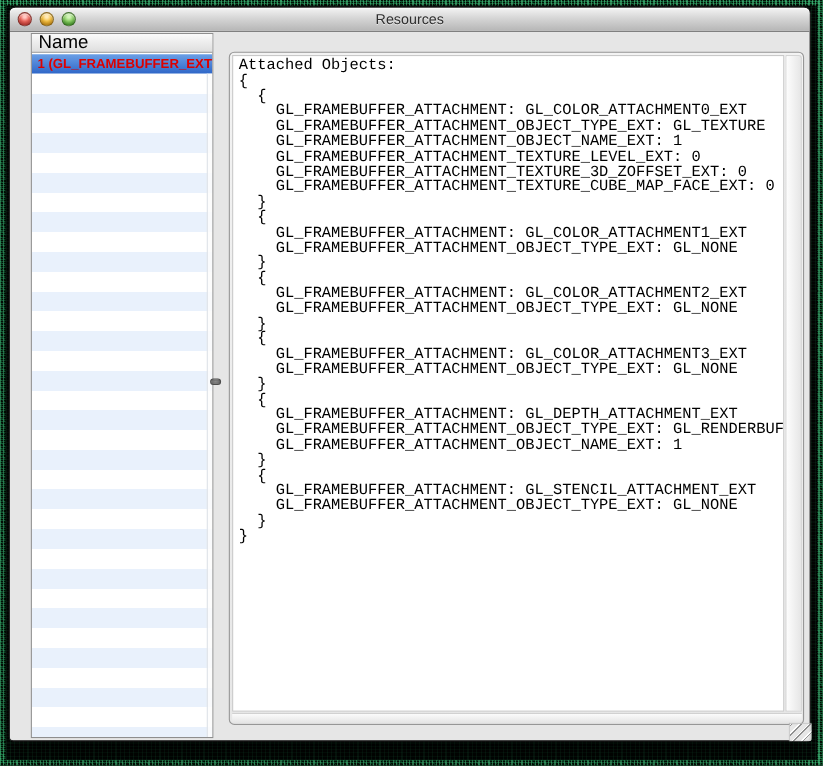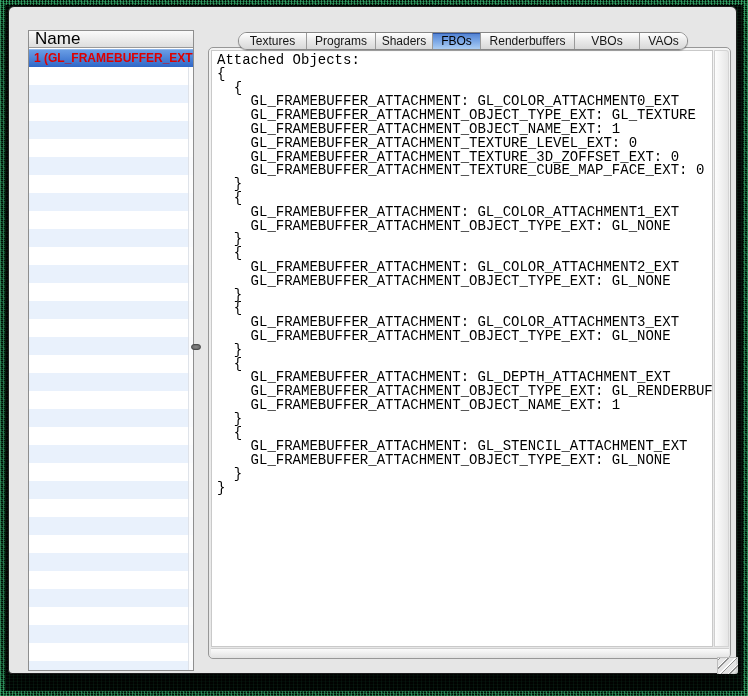--- a/index.html
+++ b/index.html
@@ -162,41 +162,38 @@
   }
 </style>
 </head>
 <body>
 
 <div class="desktop">
   <div class="desktop-inner"></div>
 
   <div class="window">
 
+    <div class="titlebar">
+      <div class="tl tl-close"></div>
+      <div class="tl tl-min"></div>
+      <div class="tl tl-zoom"></div>
+      <div class="window-title">Resources</div>
+    </div>
 
     <div class="sidebar">
       <div class="sidebar-header">Name</div>
       <div class="sidebar-body">
         <div class="row-selected">1 (GL_FRAMEBUFFER_EXT)</div>
         <div class="row-stripes"></div>
         <div class="sidebar-scroll-track"></div>
       </div>
     </div>
 
     <div class="splitter-handle"></div>
 
-    <div class="tabbar">
-      <div class="tab">Textures</div>
-      <div class="tab">Programs</div>
-      <div class="tab">Shaders</div>
-      <div class="tab selected">FBOs</div>
-      <div class="tab">Renderbuffers</div>
-      <div class="tab">VBOs</div>
-      <div class="tab">VAOs</div>
-    </div>
 
     <div class="main-panel">
       <div class="text-area">
         <pre>Attached Objects:
 {
   {
     GL_FRAMEBUFFER_ATTACHMENT: GL_COLOR_ATTACHMENT0_EXT
     GL_FRAMEBUFFER_ATTACHMENT_OBJECT_TYPE_EXT: GL_TEXTURE
     GL_FRAMEBUFFER_ATTACHMENT_OBJECT_NAME_EXT: 1
     GL_FRAMEBUFFER_ATTACHMENT_TEXTURE_LEVEL_EXT: 0

